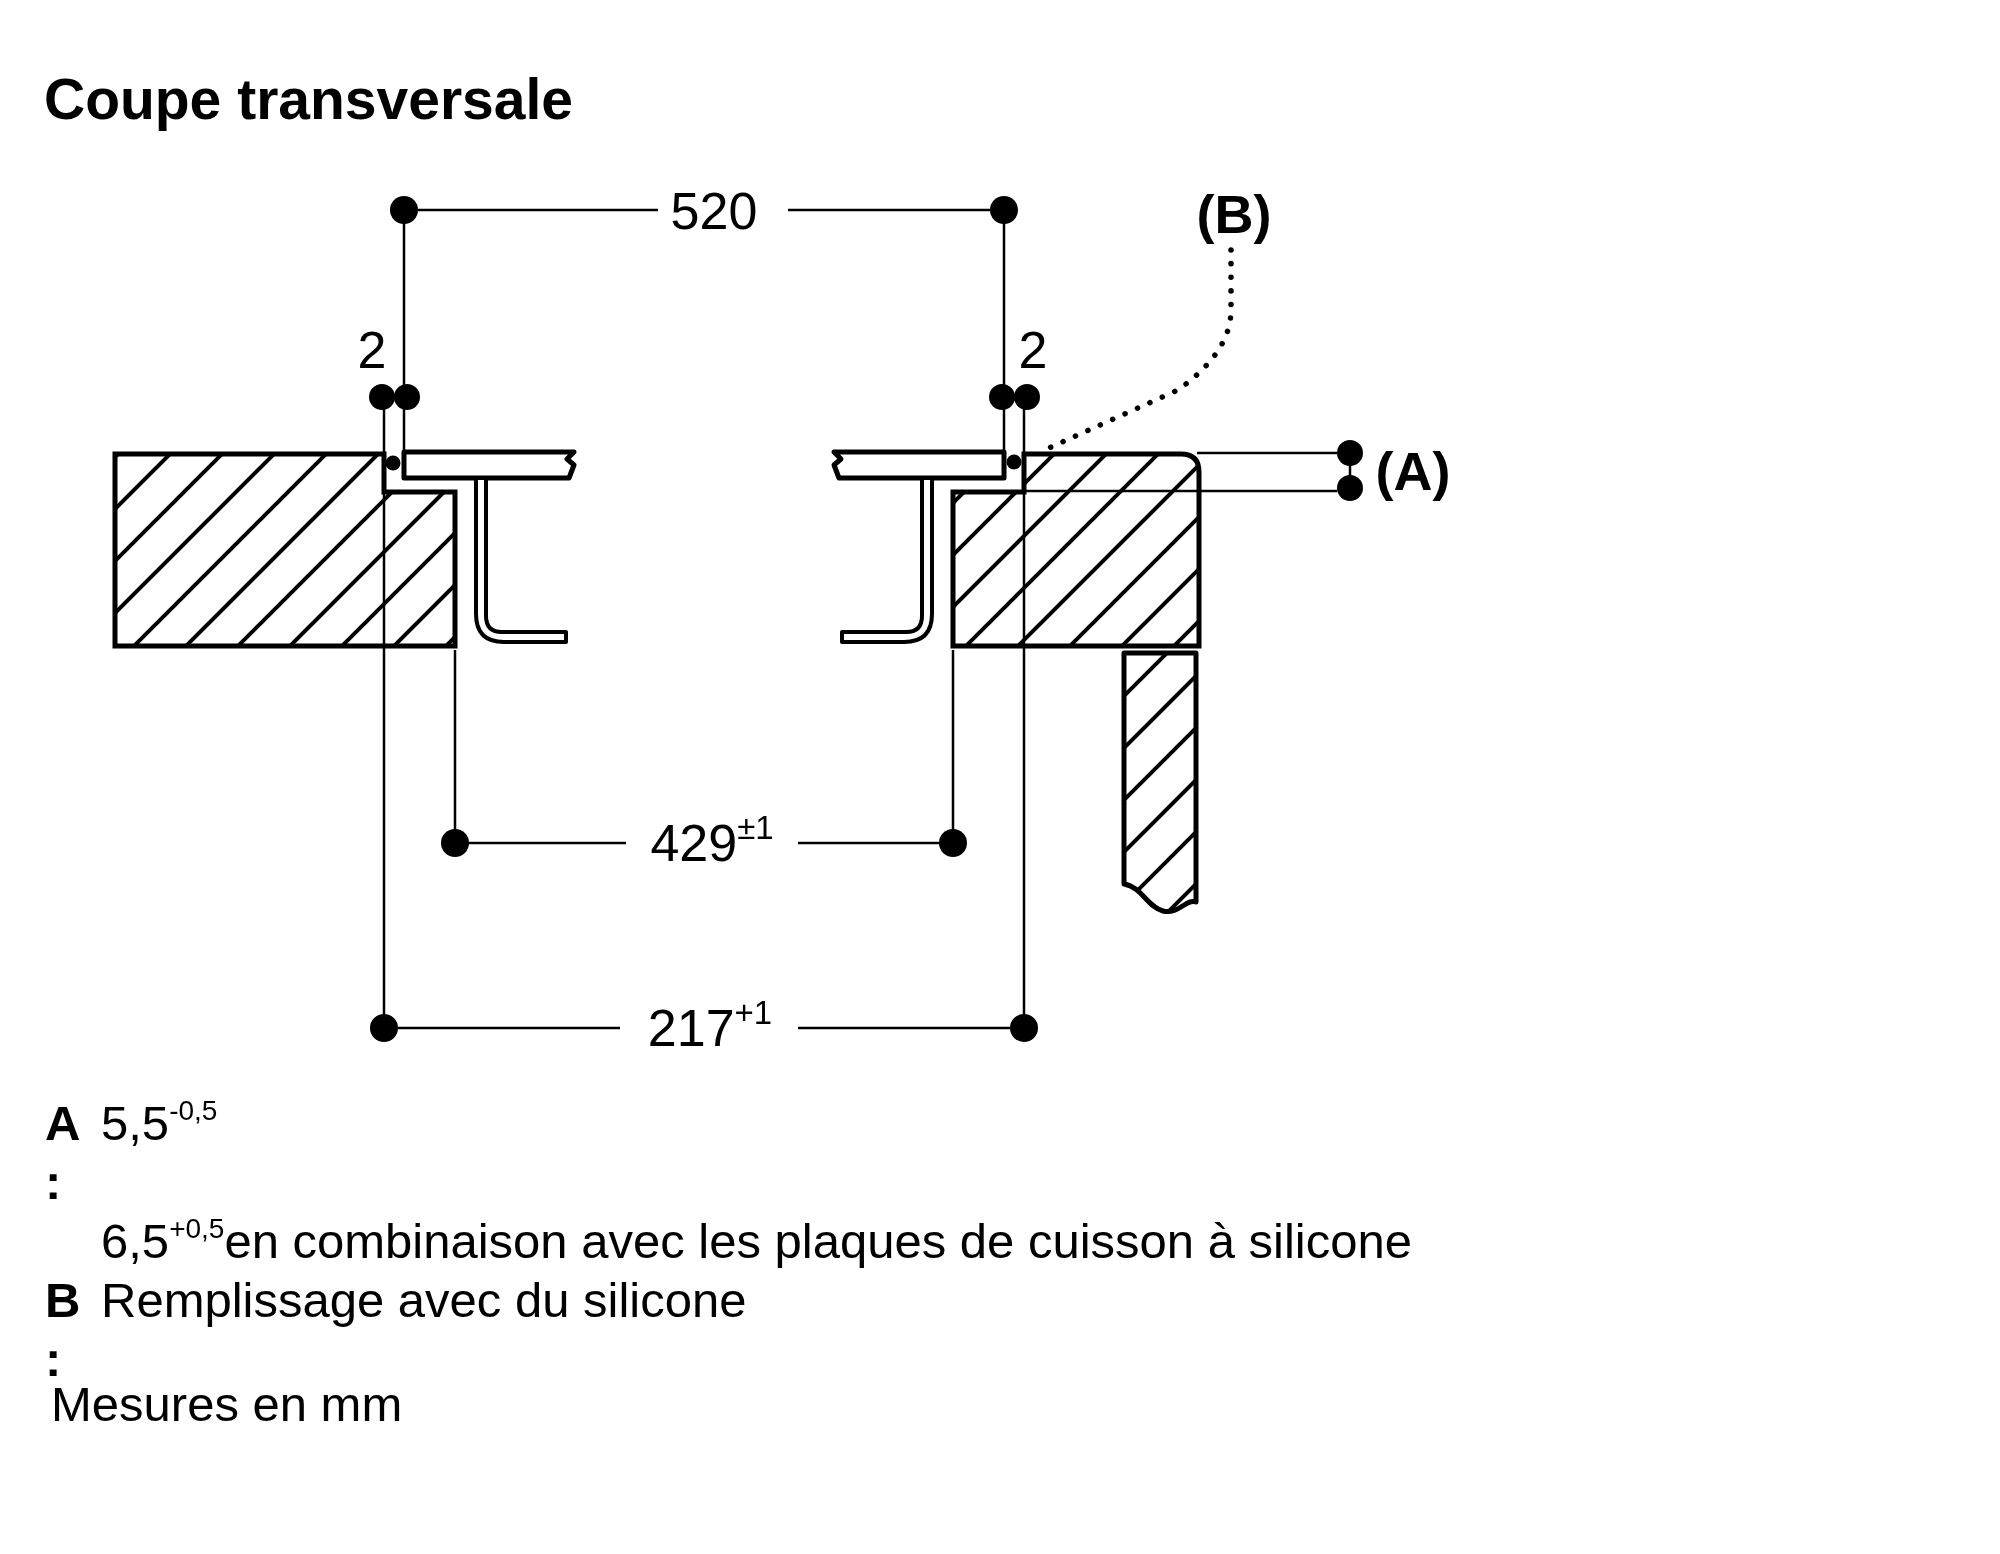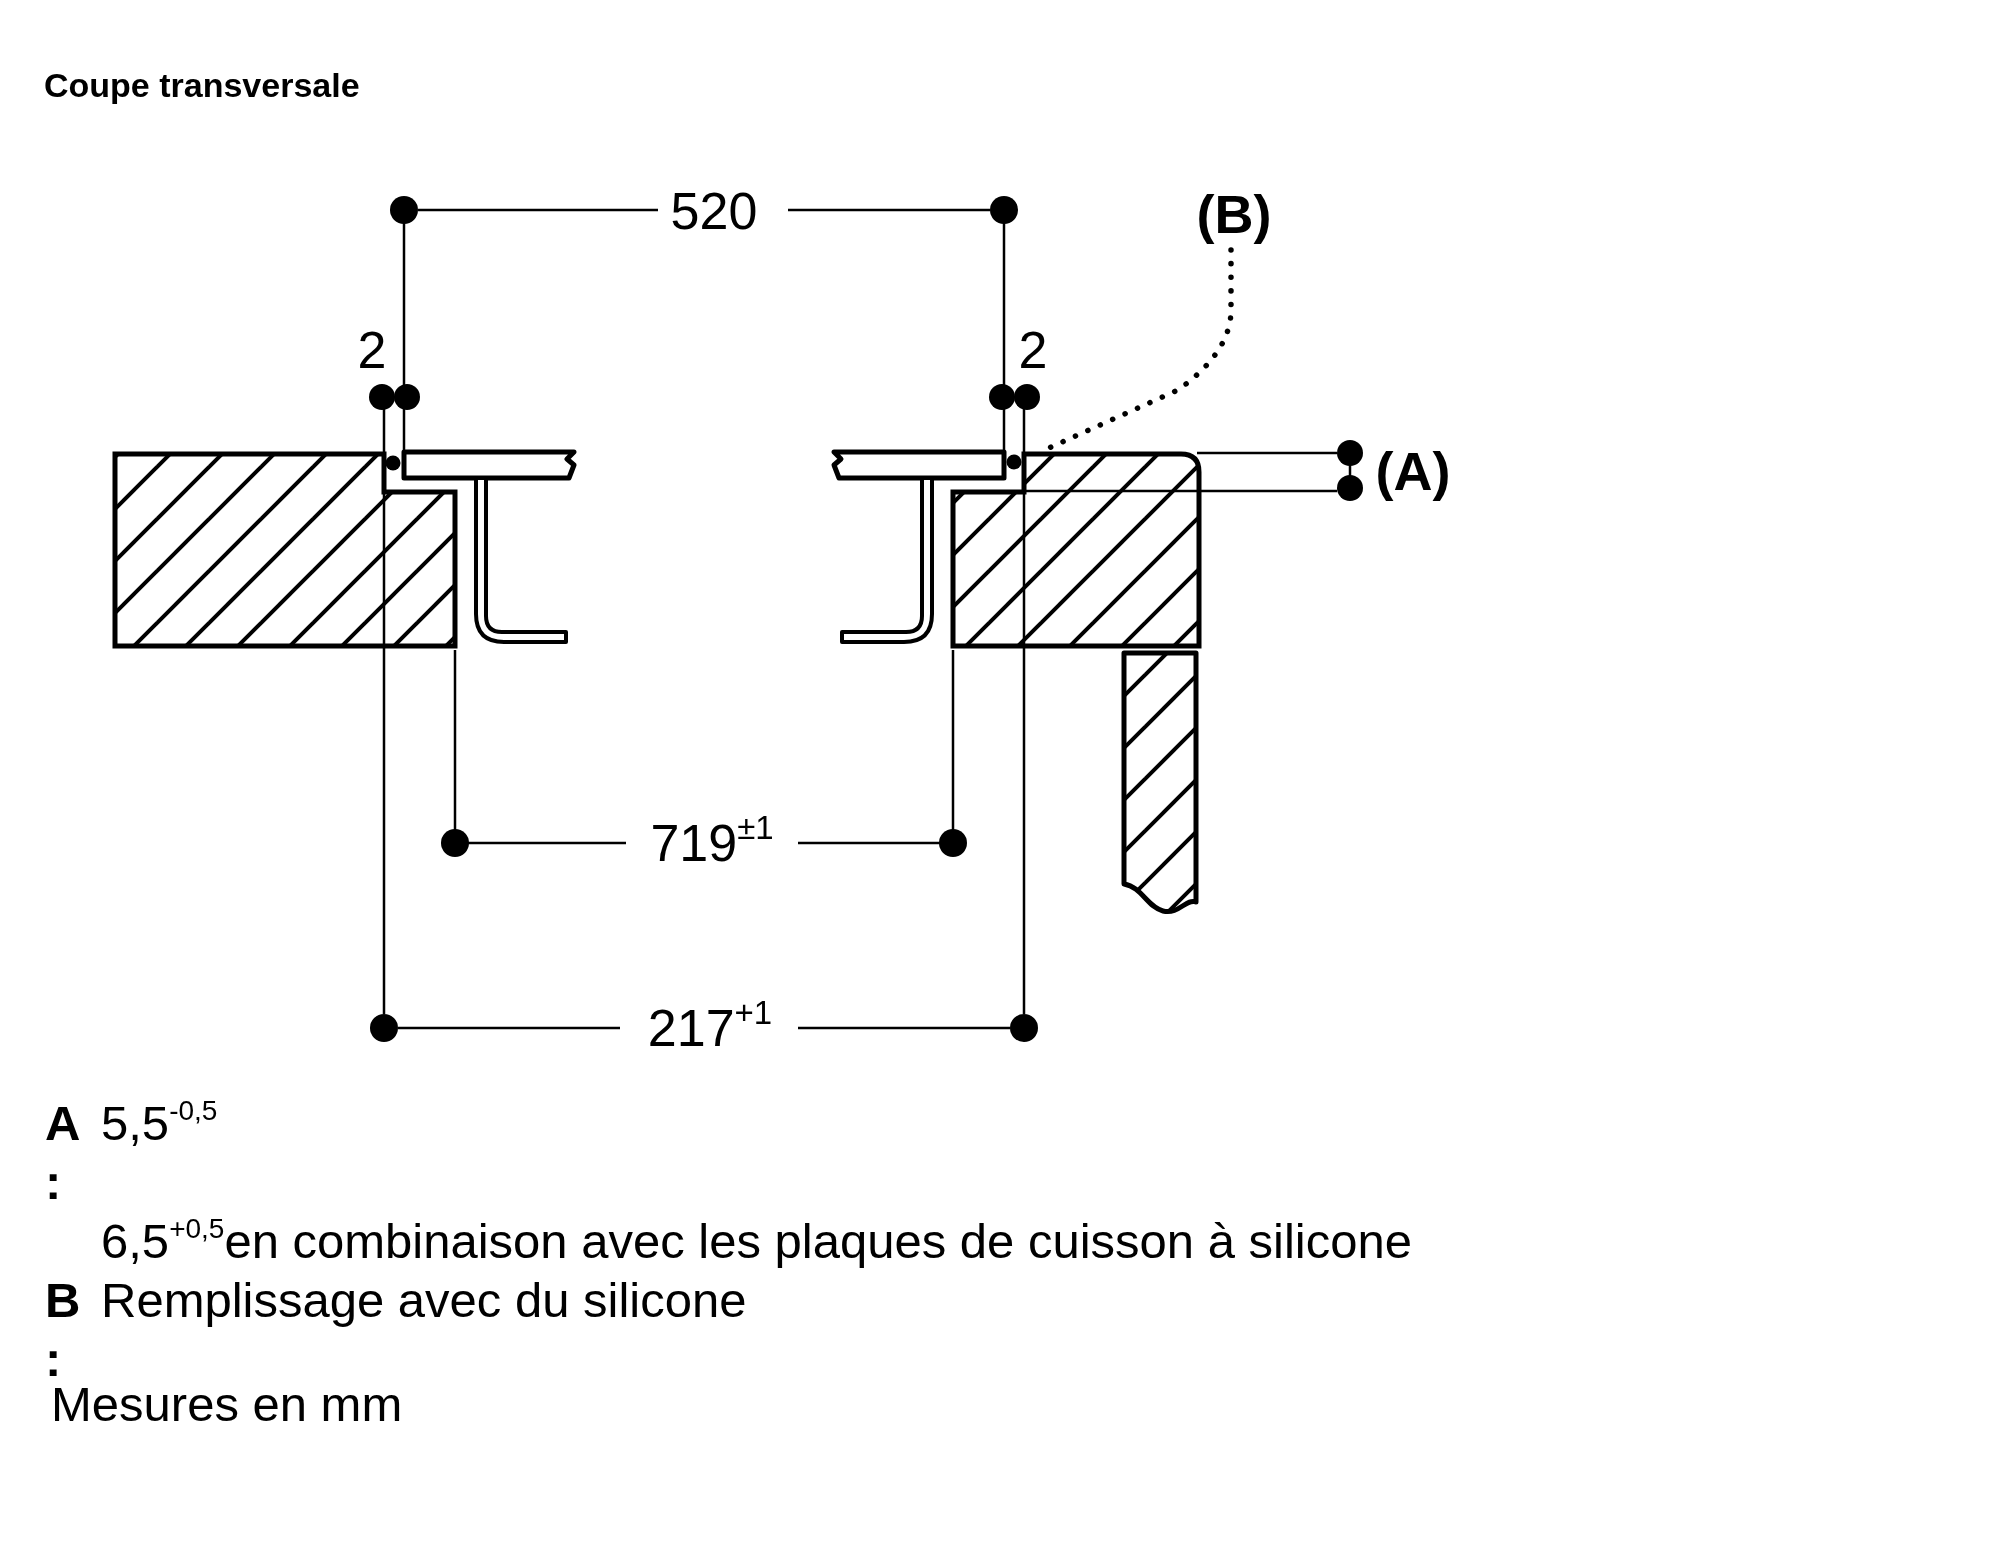--- a/index.html
+++ b/index.html
@@ -2,21 +2,21 @@
 <html><head>
 <meta charset="utf-8">
 <style>
   html,body{margin:0;padding:0;}
   body{
     width:2000px;height:1554px;position:relative;background:#ffffff;
     font-family:"Liberation Sans", sans-serif;color:#000;overflow:hidden;
   }
   #diagram-svg{position:absolute;left:0;top:0;}
   .txt{position:absolute;white-space:nowrap;}
-  .title{font-size:34px;font-weight:bold;letter-spacing:0px;}
+  .title{font-size:57px;font-weight:bold;letter-spacing:0px;}
   .dim{font-size:52px;transform:translate(-50%,-50%);}
   .reflabel{font-size:54px;font-weight:bold;transform:translate(-50%,-50%);}
   sup.dsup{font-size:33px;position:relative;top:-4px;vertical-align:super;line-height:0;}
   .legend{position:absolute;left:45px;top:1094px;font-size:49px;line-height:59px;}
   .legend-row{display:grid;grid-template-columns:56px auto;}
   .legend-key{font-weight:bold;}
   sup.lsup{font-size:28px;position:relative;top:-3px;vertical-align:super;line-height:0;}
   .units{font-size:49px;}
 </style>
 </head>
@@ -91,21 +91,21 @@
 
 <div class="txt dim" style="left:372px;top:350px;">2</div>
 
 <div class="txt dim" style="left:1033px;top:350px;">2</div>
 
 <div class="txt reflabel" style="left:1234px;top:214px;">(B)</div>
 
 <div class="txt reflabel" style="left:1413px;top:471px;">(A)</div>
 
 <div class="txt dim" style="left:712px;top:843px;">
-  <span>719</span><sup class="dsup">±1</sup>
+  <span>429</span><sup class="dsup">±1</sup>
 </div>
 
 <div class="txt dim" style="left:710px;top:1028px;">
   <span>217</span><sup class="dsup">+1</sup>
 </div>
 
 <div class="legend">
   <div class="legend-row">
     <span class="legend-key">A :</span>
     <span><span>5,5</span><sup class="lsup">-0,5</sup></span>

